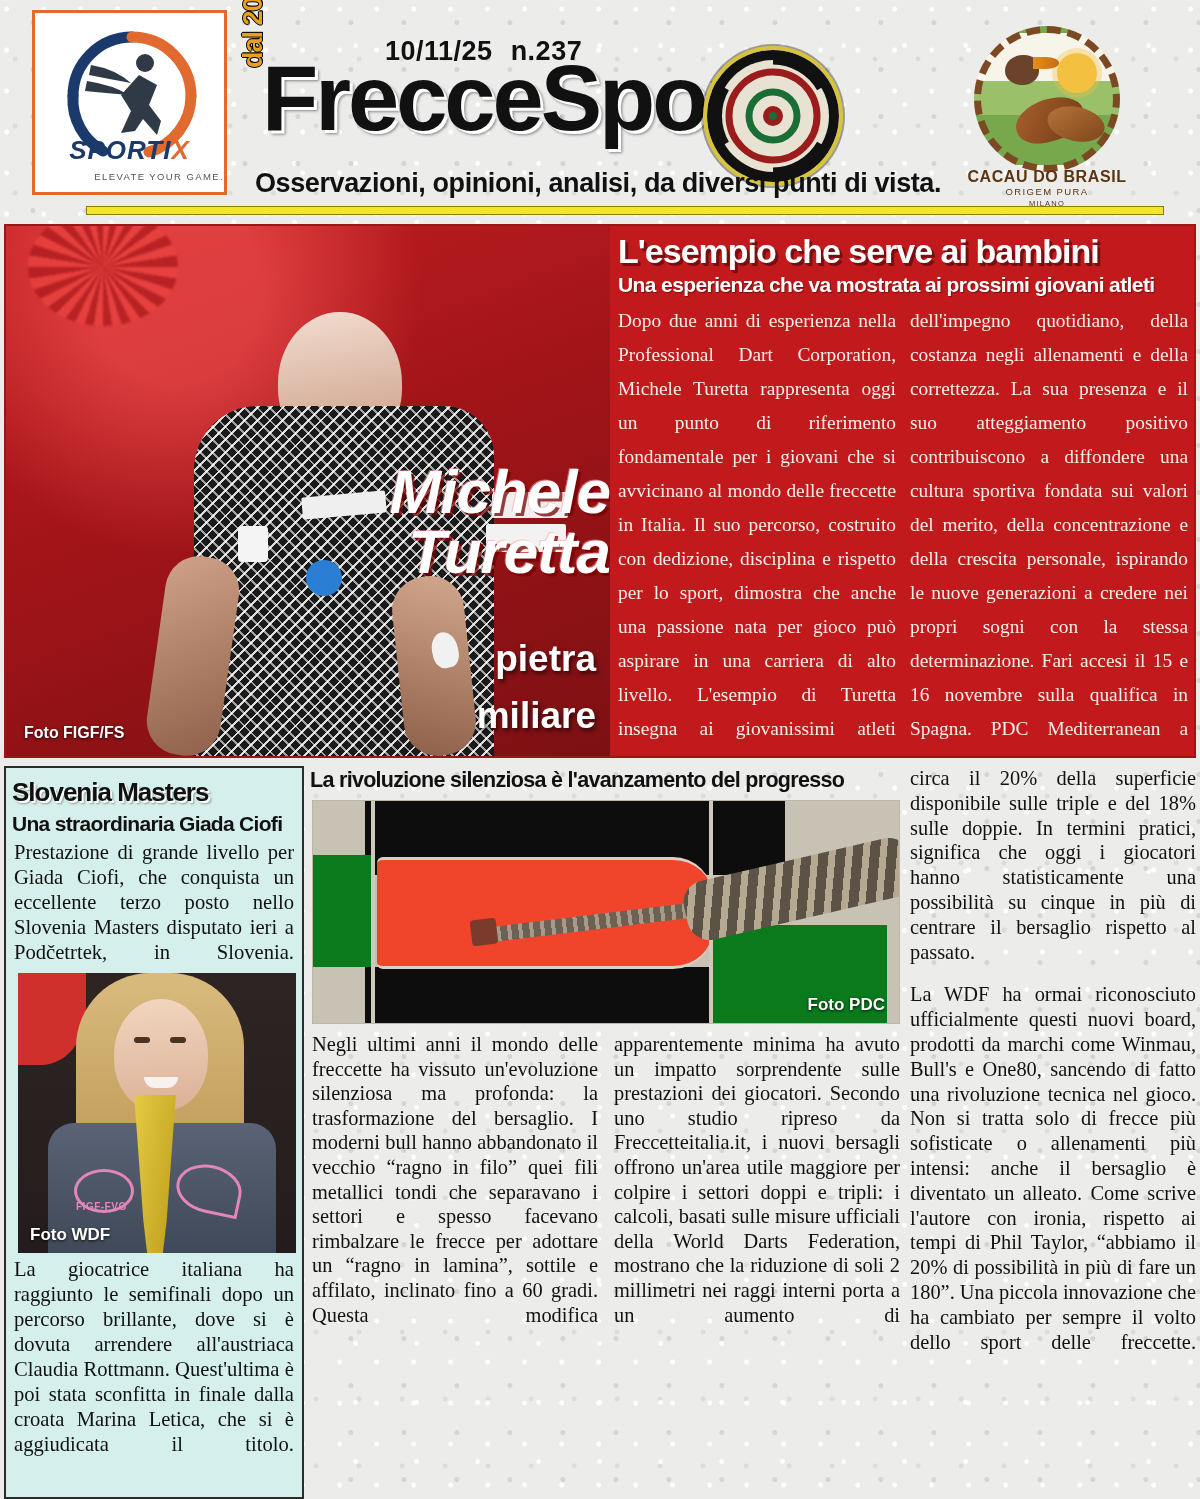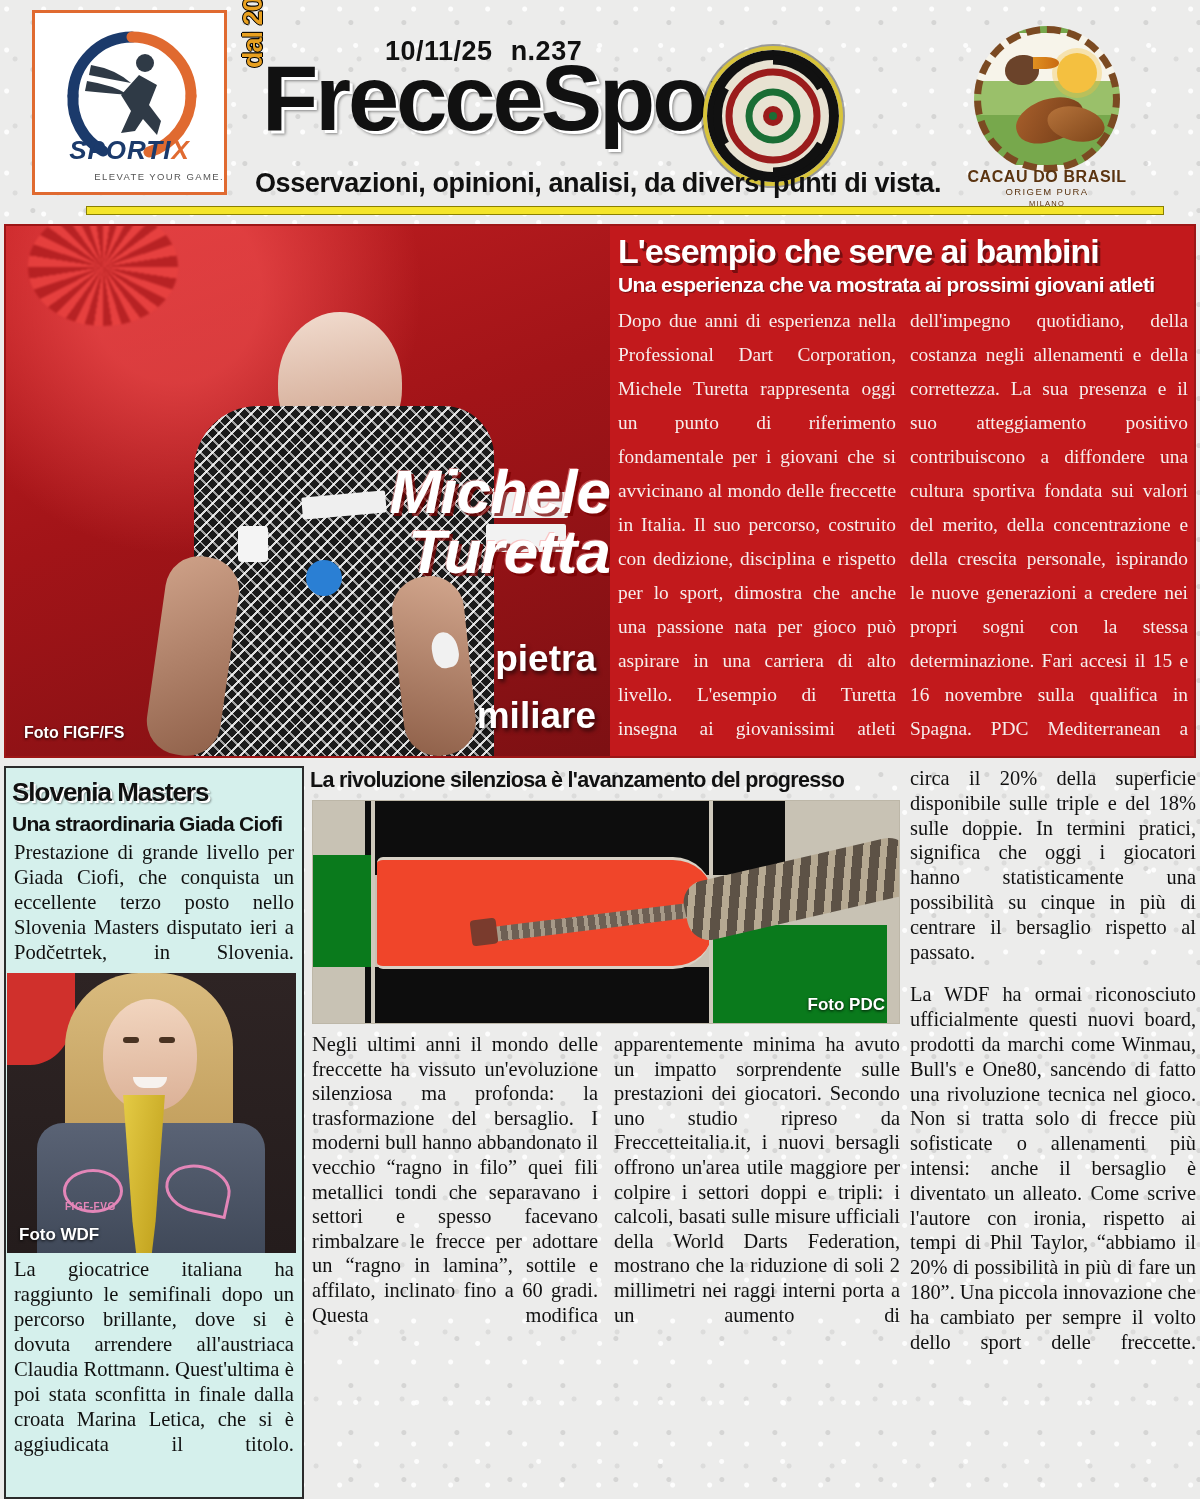--- a/index.html
+++ b/index.html
@@ -270,21 +270,21 @@
     font-size:21px; line-height:24px; font-weight:bold; color:#111;
     letter-spacing:-.7px; white-space:nowrap;
   }
   .sm-body, .sm-body2 {
     margin:4px 8px 0 8px;
     font-family:"Liberation Serif", serif;
     font-size:20.6px; line-height:25px; color:#111;
     text-align:justify; text-align-last:justify;
   }
   .ciofi-photo {
-    position:relative; margin:8px 6px 0 1px; height:280px;
+    position:relative; margin:8px 6px 0 12px; height:280px;
     background:linear-gradient(180deg,#2e2424 0%, #241c1c 100%);
     overflow:hidden;
   }
   .cf-red {
     position:absolute; left:-22px; top:-18px; width:90px; height:110px;
     background:#d0302c; border-radius:0 0 50% 0;
   }
   .cf-hair {
     position:absolute; left:58px; top:0; width:168px; height:236px;
     background:linear-gradient(180deg,#d9bb7e,#b9934f);

